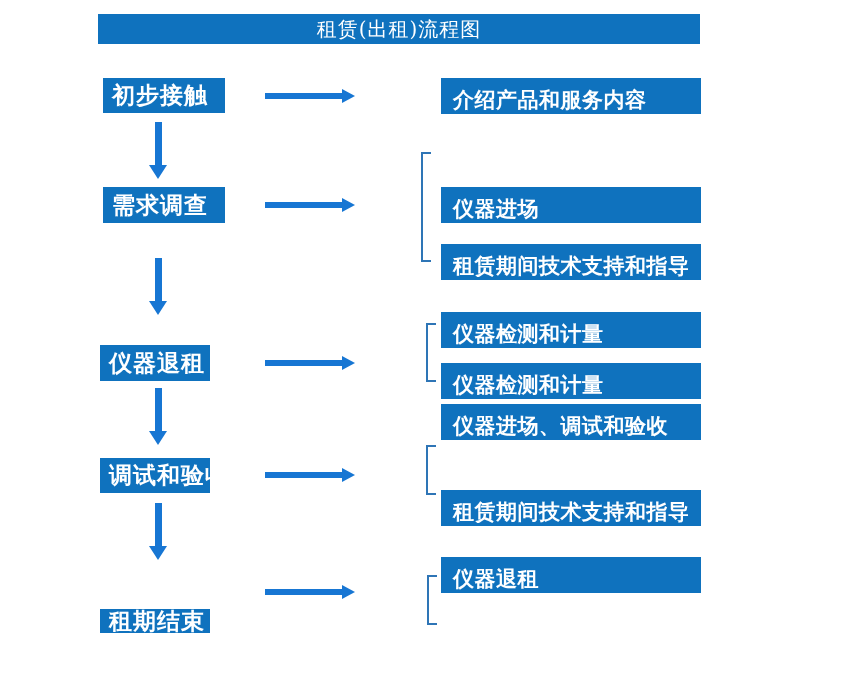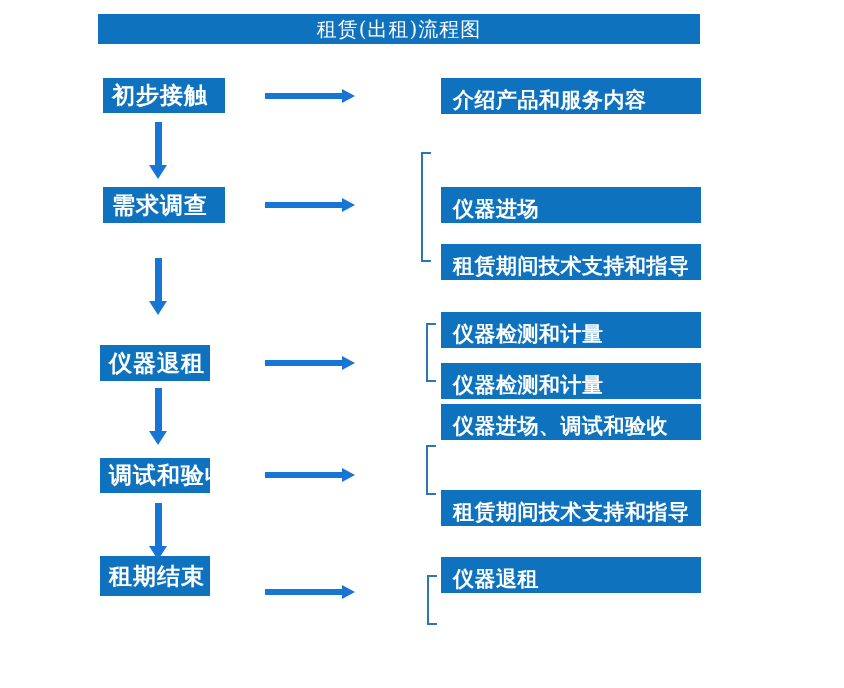--- a/index.html
+++ b/index.html
@@ -66,21 +66,21 @@
   </div>
   <div class="stage-box" style="left:103px;top:187px;width:122px;height:36px">
     <span>需求调查</span>
   </div>
   <div class="stage-box" style="left:100px;top:345px;width:110px;height:36px">
     <span>仪器退租</span>
   </div>
   <div class="stage-box" style="left:100px;top:458px;width:110px;height:35px">
     <span>调试和验收</span>
   </div>
-  <div class="stage-box" style="left:100px;top:556px;width:110px;height:40px">
+  <div class="stage-box" style="left:100px;top:609px;width:110px;height:24px">
     <span>租期结束</span>
   </div>
 
   <div class="v-arrow" style="top:122px">
     <div class="shaft"></div>
     <div class="head"></div>
   </div>
   <div class="v-arrow" style="top:258px">
     <div class="shaft"></div>
     <div class="head"></div>

